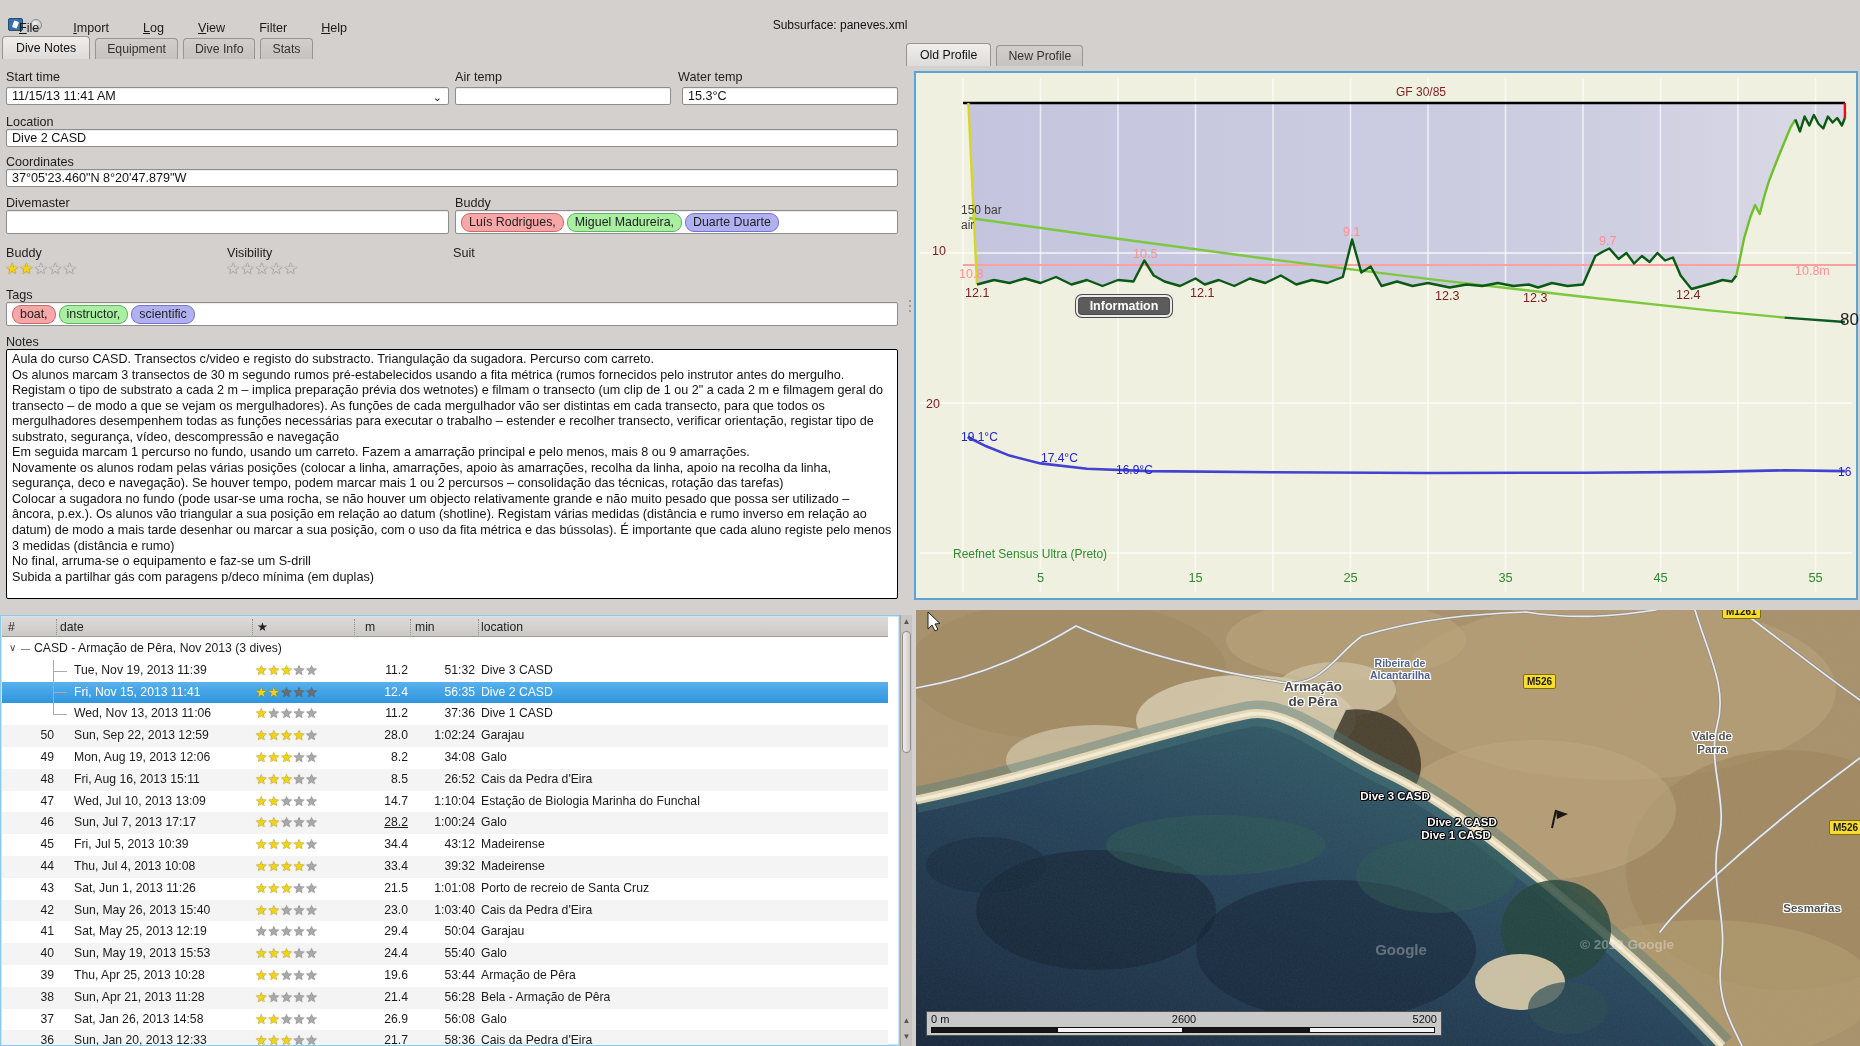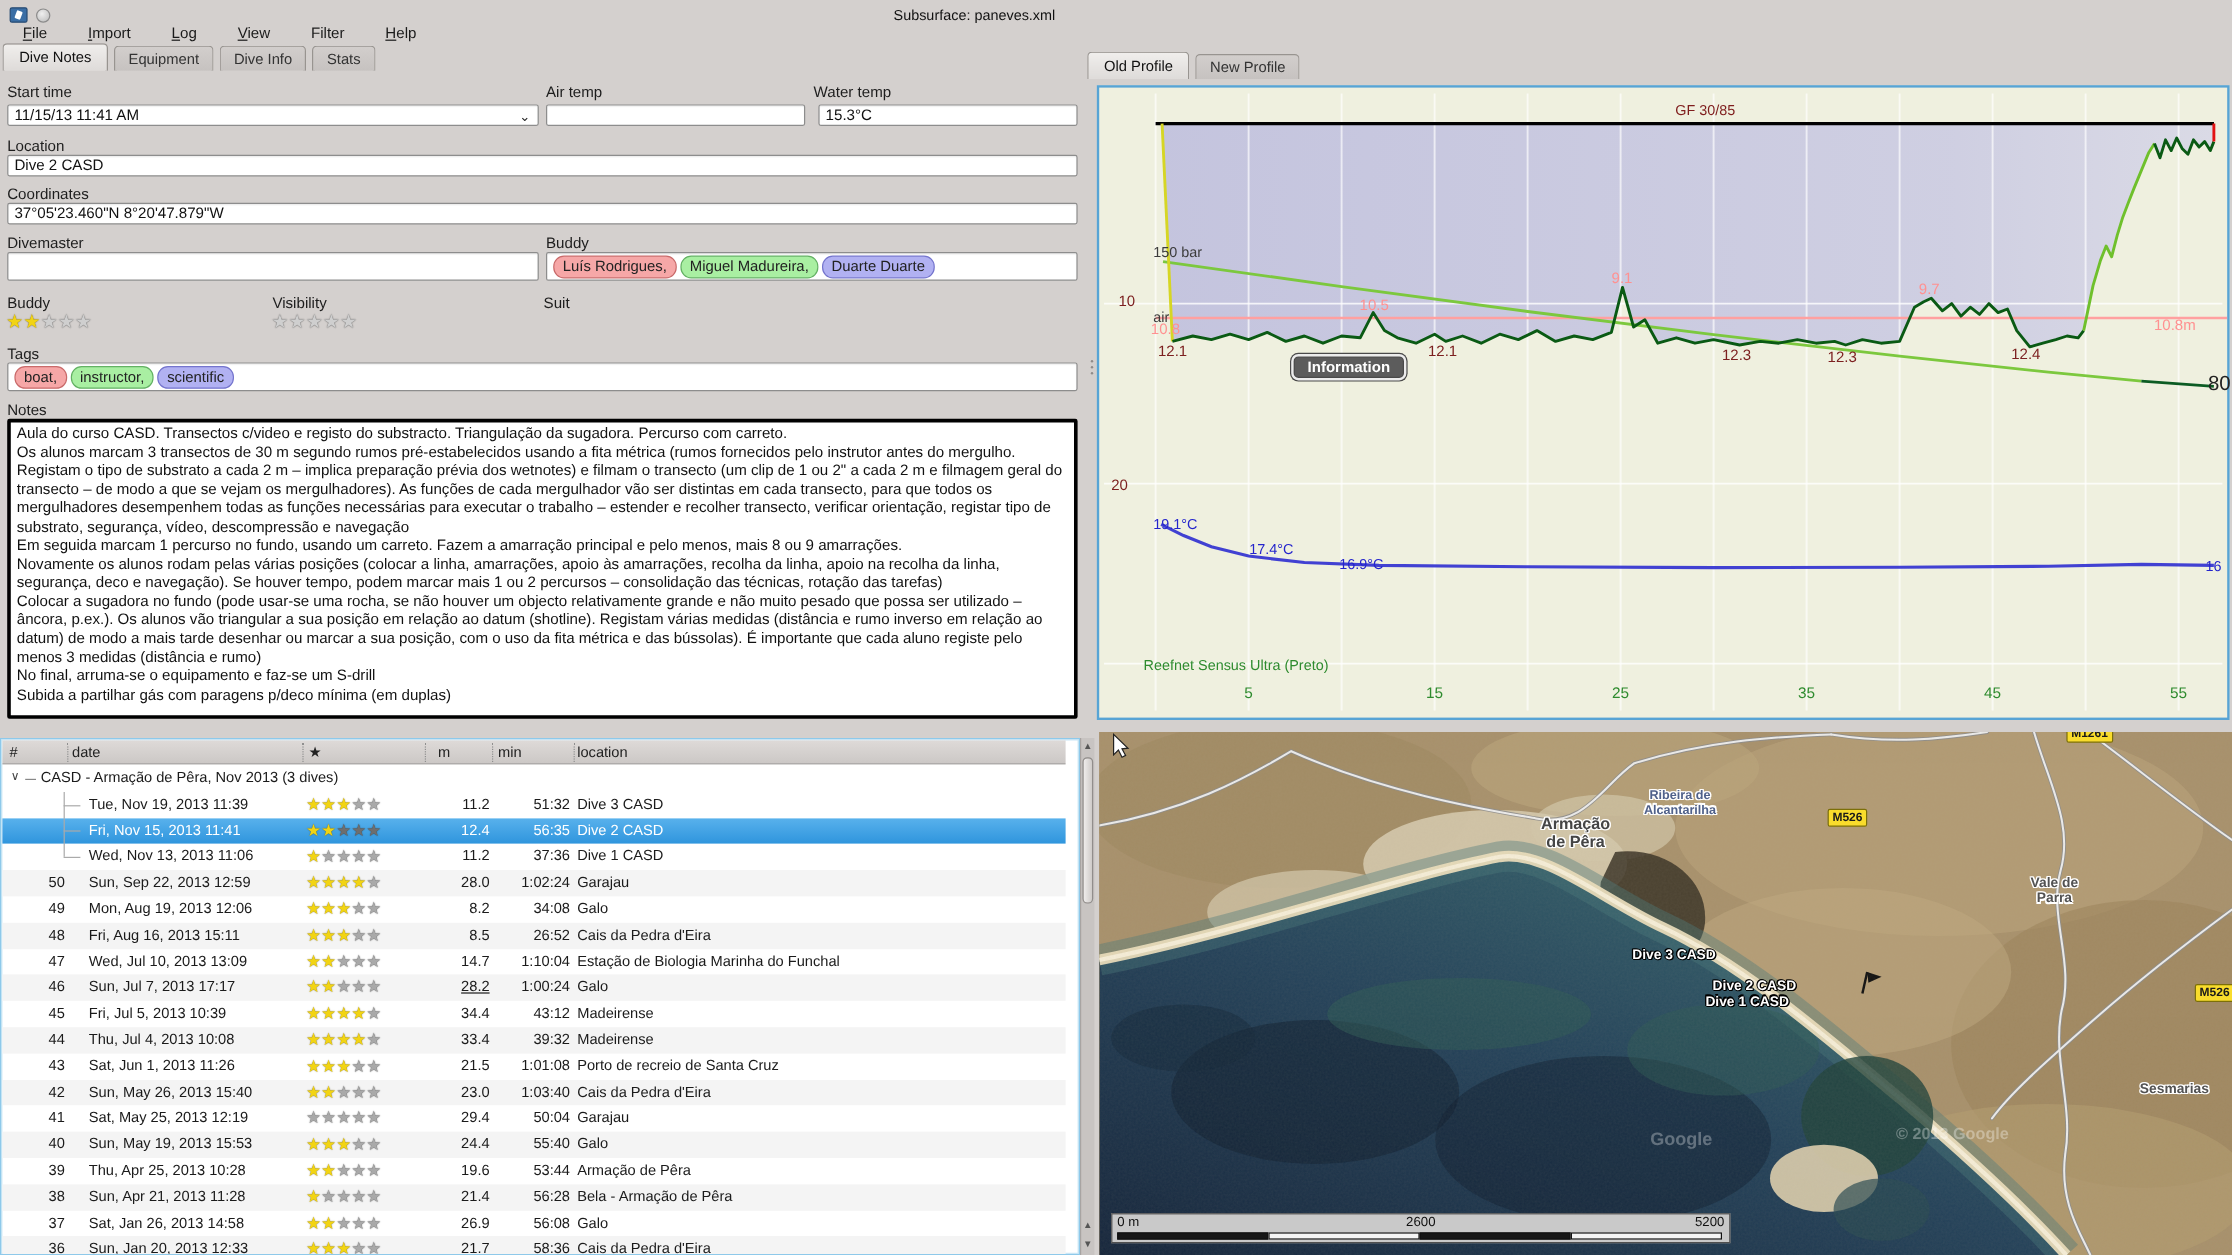--- a/index.html
+++ b/index.html
@@ -1,21 +1,21 @@
 <!DOCTYPE html>
 <html><head>
 <meta charset="utf-8">
 <style>
   * { margin:0; padding:0; box-sizing:border-box; }
   html,body { width:1860px; height:1046px; overflow:hidden; }
   body { position:relative; background:#d4d0ce; font-family:"Liberation Sans","DejaVu Sans",sans-serif; color:#222; }
   .abs { position:absolute; }
 
   
-  .titlebar { left:0; top:4px; width:1624px; height:17px; }
+  .titlebar { left:0; top:16px; width:1624px; height:17px;padding-left:28px; }
   .win-title { width:100%; text-align:center; font-size:12px; color:#111; top:2px; }
   .app-icon { left:8px; top:2px; width:15px; height:13px; background:#3a6ea5; border-radius:2px; border:1px solid #274b73; }
   .app-icon:after { content:""; position:absolute; left:4px; top:2px; width:5px; height:7px; background:#fff; border-radius:1px; transform:rotate(20deg); }
   .wm-icon { left:30px; top:3px; width:12px; height:12px; background:radial-gradient(circle at 40% 35%, #efefef, #b9b9b9); border:1px solid #8b8b8b; border-radius:50%; }
 
   .menubar { left:0; top:17px; width:1860px; height:21px; display:flex; align-items:center; padding-left:6px; gap:8px; }
   .menu-item { font-size:12.6px; padding:1px 13px; color:#1a1a1a; }
 
   
   .tabbar { display:flex; align-items:flex-end; gap:5px; }
@@ -29,21 +29,21 @@
   .inp { background:#fff; border:1px solid #8d8d8d; border-radius:2px; font-size:12.6px; color:#111; padding:0 5px; display:flex; align-items:center; box-shadow:inset 0 1px 1px rgba(0,0,0,0.08); }
   .combo-arrow { position:absolute; right:6px; top:3px; font-size:11px; color:#222; }
   .chips { gap:3px; display:flex; align-items:center; }
   .chip { display:inline-block; font-size:12.4px; padding:1px 7px 2px 7px; border-radius:9px; color:#222; white-space:nowrap; }
   .chip-red   { background:#f6a7a7; border:1px solid #c96a6a; }
   .chip-green { background:#a9efa2; border:1px solid #63b163; }
   .chip-blue  { background:#b1b1f2; border:1px solid #7474cd; }
   .star { display:inline-block; font-size:16px; line-height:16px; }
   .star.on  { color:#f2d413; text-shadow:0 0 1px #5a4a00; }
   .star.off { color:#cfcfcf; text-shadow:0 0 1px #333; }
-  .notes-box { background:#fff; border:3px solid #000000; border-radius:2px; font-size:12.6px; line-height:15.55px; color:#111; padding:2px 5px; white-space:pre-wrap; overflow:hidden; }
+  .notes-box { background:#fff; border:1px solid #000000; border-radius:2px; font-size:12.6px; line-height:15.55px; color:#111; padding:2px 5px; white-space:pre-wrap; overflow:hidden; }
 
   
   .divelist { left:0px; top:615px; width:900px; height:431px; background:#fff; border:1px solid #8ec9ea; box-shadow:0 0 0 1px #c9e6f6 inset; overflow:hidden; }
   .dl-header { position:absolute; left:1px; top:1px; width:886px; height:20px; background:linear-gradient(#dedad8,#ccc8c6); border-bottom:1px solid #9f9b99; font-size:12.2px; color:#222; }
   .dl-h { position:absolute; top:3px; }
   .dl-sep { position:absolute; top:2px; height:16px; border-left:1px dotted #8f8f8f; }
   .lrow { position:absolute; left:1px; width:886px; height:21.8px; font-size:12.2px; color:#1b1b1b; }
   .lrow.alt { background:#f4f4f4; }
   .lrow.sel { background:linear-gradient(#58b1ec,#2f95dd); color:#fff; }
   .lcell { position:absolute; top:3px; white-space:nowrap; }
@@ -399,21 +399,21 @@
       <line x1="47" y1="30" x2="929" y2="30" stroke="#000" stroke-width="2.6"></line>
       <polyline points="52.4,30.0 61.0,211.5" fill="none" stroke="#d6d624" stroke-width="2.4" stroke-linejoin="round"></polyline>
       <polyline points="61.0,211.5 78.0,207.0 93.5,210.0 109.0,205.5 124.5,210.0 140.0,204.0 155.5,211.5 171.0,207.0 186.5,213.0 202.0,207.0 217.5,208.5 228.3,187.5 237.7,202.5 248.5,208.5 264.0,213.0 279.5,205.5 288.8,211.5 302.8,207.0 318.3,213.0 333.8,205.5 349.3,210.0 364.8,202.5 380.3,211.5 395.8,207.0 411.3,210.0 426.8,204.0 436.1,166.5 445.3,199.5 454.7,193.5 465.5,213.0 481.0,208.5 496.5,213.0 512.0,210.0 533.7,214.5 550.8,211.5 566.3,213.0 581.8,210.0 597.3,213.0 612.8,211.5 622.1,214.5 636.0,210.0 651.5,213.0 667.0,211.5 679.4,183.0 687.1,178.5 693.4,175.5 702.6,186.0 710.4,180.0 718.1,190.5 725.9,183.0 733.6,189.0 741.4,180.0 749.1,187.5 756.9,184.5 764.6,202.5 775.5,216.0 786.4,213.0 797.2,210.0 806.5,207.0 815.8,208.5 820.4,202.5" fill="none" stroke="#0a5a14" stroke-width="2.4" stroke-linejoin="round"></polyline>
       <polyline points="820.4,202.5 828.2,165.0 834.4,144.0 839.1,132.0 843.7,141.0 848.4,123.0 853.0,108.0 857.6,96.0 862.3,84.0 868.5,69.0 874.7,54.0 879.4,46.5" fill="none" stroke="#6fc02c" stroke-width="2.4" stroke-linejoin="round"></polyline>
       <polyline points="879.4,46.5 884.0,58.5 888.6,43.5 893.3,52.5 897.9,42.0 902.6,51.0 907.3,55.5 911.9,43.5 916.6,49.5 921.2,45.0 925.9,52.5 928.9,45.0" fill="none" stroke="#0a5a14" stroke-width="2.4" stroke-linejoin="round"></polyline>
       <polyline points="928.9,45.0 928.9,30.0" fill="none" stroke="#e21212" stroke-width="2.4" stroke-linejoin="round"></polyline>
     </svg>
   <div class="info-btn">Information</div>
 <div class="pl cl-gf" style="left: 480px; top: 12px;">GF 30/85</div>
     <div class="pl cl-gray" style="left: 45px; top: 130px;">150 bar</div>
-    <div class="pl cl-gray" style="left: 45px; top: 145px; margin-top: 39px;">air</div>
+    <div class="pl cl-gray" style="left: 45px; top: 145px;">air</div>
     <div class="pl cl-dred" style="left: 16px; top: 171px;">10</div>
     <div class="pl cl-dred" style="left: 10px; top: 324px;">20</div>
     <div class="pl cl-pink" style="left: 43px; top: 194px;">10.8</div>
     <div class="pl cl-dred" style="left: 49px; top: 213px;">12.1</div>
     <div class="pl cl-pink" style="left: 217px; top: 174px;">10.5</div>
     <div class="pl cl-dred" style="left: 274px; top: 213px;">12.1</div>
     <div class="pl cl-pink" style="left: 427px; top: 152px;">9.1</div>
     <div class="pl cl-dred" style="left: 519px; top: 216px;">12.3</div>
     <div class="pl cl-dred" style="left: 607px; top: 218px;">12.3</div>
     <div class="pl cl-pink" style="left: 683px; top: 161px;">9.7</div>

